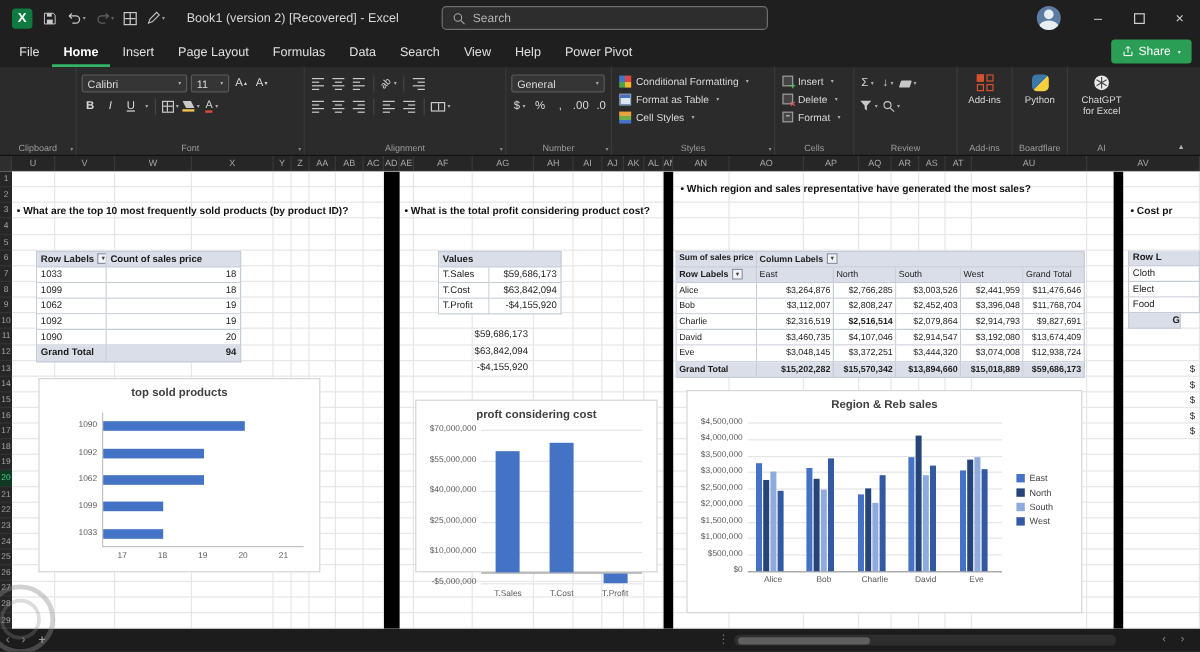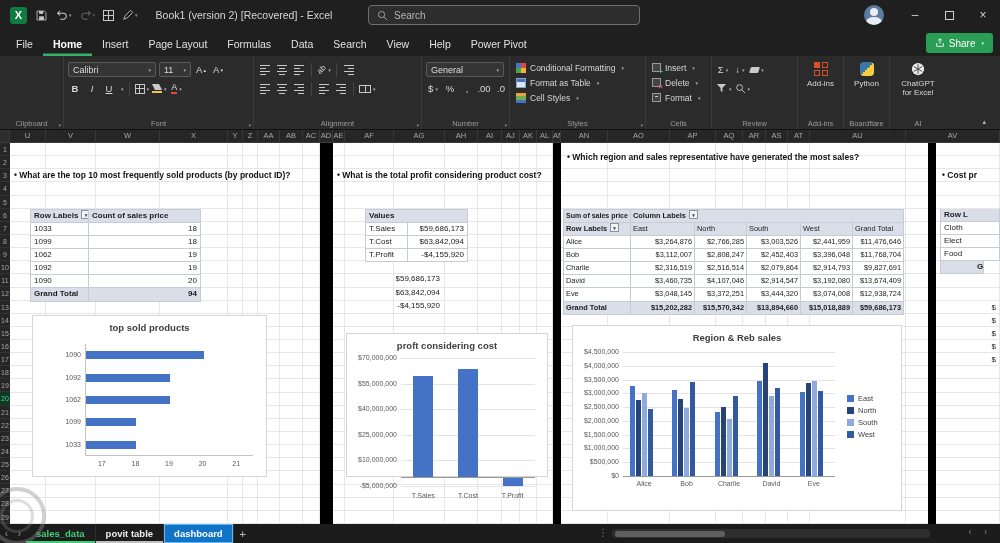--- a/index.html
+++ b/index.html
@@ -633,21 +633,21 @@
             <div class="pcell" style="width: 67px;">Bob</div>
             <div class="pcell num" style="width: 64px;">$3,112,007</div>
             <div class="pcell num" style="width: 52px;">$2,808,247</div>
             <div class="pcell num" style="width: 54px;">$2,452,403</div>
             <div class="pcell num" style="width: 52px;">$3,396,048</div>
             <div class="pcell num" style="width: 51px;">$11,768,704</div>
           </div>
           <div class="prow">
             <div class="pcell" style="width: 67px;">Charlie</div>
             <div class="pcell num" style="width: 64px;">$2,316,519</div>
-            <div class="pcell num" style="width: 52px;">$2,516,514</div>
+            <div class="pcell num" style="width: 52px; font-weight: bold;">$2,516,514</div>
             <div class="pcell num" style="width: 54px;">$2,079,864</div>
             <div class="pcell num" style="width: 52px;">$2,914,793</div>
             <div class="pcell num" style="width: 51px;">$9,827,691</div>
           </div>
           <div class="prow">
             <div class="pcell" style="width: 67px;">David</div>
             <div class="pcell num" style="width: 64px;">$3,460,735</div>
             <div class="pcell num" style="width: 52px;">$4,107,046</div>
             <div class="pcell num" style="width: 54px;">$2,914,547</div>
             <div class="pcell num" style="width: 52px;">$3,192,080</div>
@@ -789,25 +789,20 @@
         </div>
         <div class="divider" style="left: 310px; width: 13px;"></div>
         <div class="divider" style="left: 543px; width: 8px;"></div>
         <div class="divider" style="left: 918px; width: 8px;"></div>
       </div>
   </div>
 
   <div class="tabbar">
     <span class="tnav">‹</span>
     <span class="tnav">›</span>
-    <div id="sheettabs" style="display:flex;height:19px">
-        <div class="stab green">sales_data</div>
-        <div class="stab plain">povit table</div>
-        <div class="stab activeblue">dashboard</div>
-      </div>
     <span class="addsheet">+</span>
     <span class="dots">⋮</span>
     <div class="hsb">
         <div class="hsb-thumb"></div>
       </div>
     <span class="endnav">‹ ›</span>
   </div>
 
   <div class="watermark"></div>
 </div>

